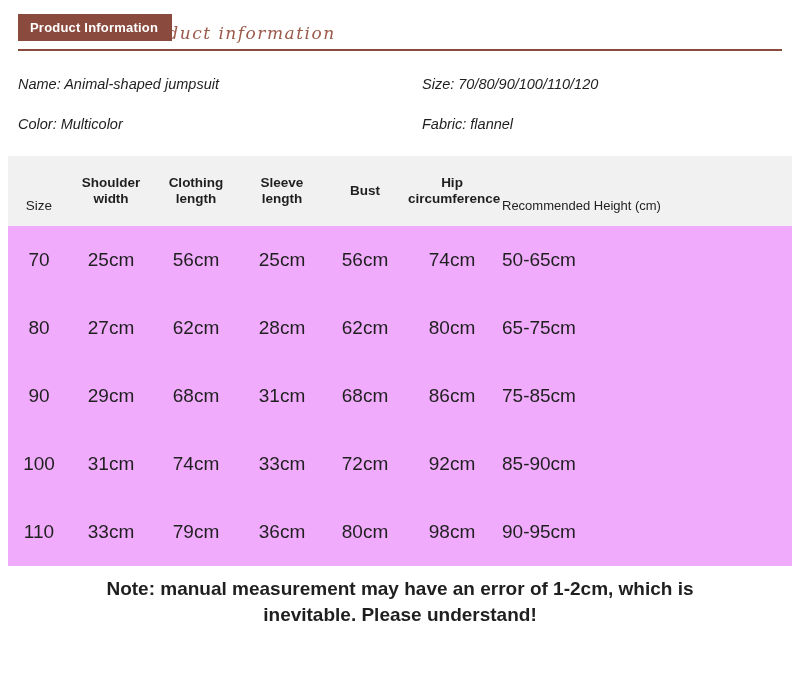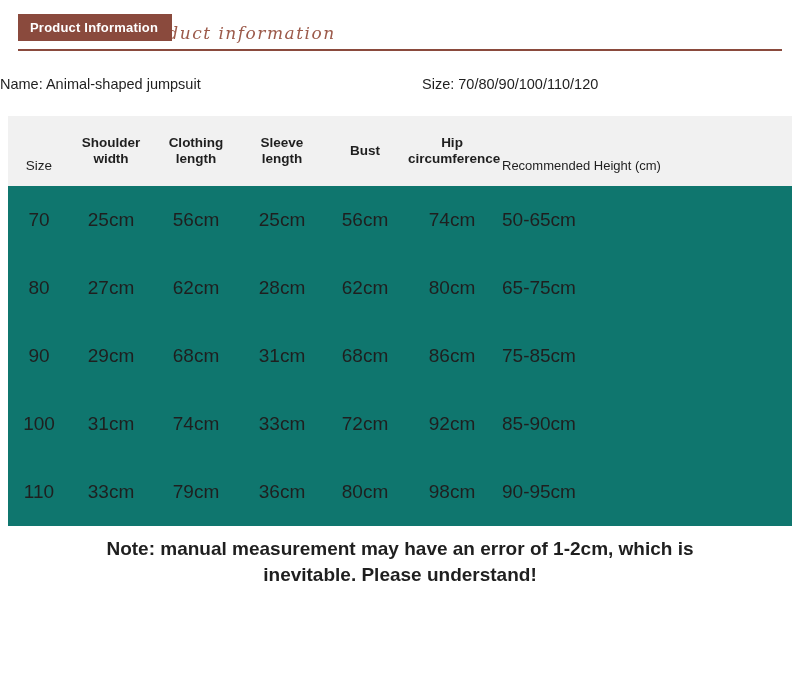--- a/index.html
+++ b/index.html
@@ -58,23 +58,24 @@
     right: 18px;
     top: 49px;
     height: 2px;
     background: #8a4a3d;
   }
 
   
   .info {
     position: relative;
     margin-top: 20px;
-    padding: 0 0;
+    padding: 0 18px;
     font-size: 14.5px;
     color: #1f1f1f;
+    font-style: italic;
   }
   .info-row {
     display: flex;
     margin-bottom: 24px;
   }
   .info-cell {
     width: 50%;
     box-sizing: border-box;
   }
   .info-cell.right {
@@ -117,21 +118,21 @@
   table.size-table thead th.hdr-size {
     font-weight: normal;
     font-size: 13.5px;
     vertical-align: bottom;
     padding-bottom: 12px;
   }
   table.size-table tbody tr {
     height: 68px;
   }
   table.size-table tbody tr.shaded td {
-    background: #0f766e;
+    background: #f0abfc;
   }
   table.size-table tbody td {
     font-size: 19px;
     color: #1f1f1f;
   }
   table.size-table tbody td.col-size {
     font-size: 19px;
   }
   table.size-table tbody td.col-height {
     text-align: left;
@@ -167,20 +168,24 @@
   <div class="header">
     <div class="header-tab">Product Information</div>
     <div class="header-script">Product information</div>
     <div class="header-rule"></div>
   </div>
 
   <div class="info">
     <div class="info-row">
       <div class="info-cell">Name: Animal-shaped jumpsuit</div>
       <div class="info-cell right">Size: 70/80/90/100/110/120</div>
+    </div>
+    <div class="info-row">
+      <div class="info-cell">Color: Multicolor</div>
+      <div class="info-cell right">Fabric: flannel</div>
     </div>
   </div>
 
   <div class="table-wrap">
     <table class="size-table">
       <colgroup>
         <col class="c-size">
         <col class="c-shoulder">
         <col class="c-length">
         <col class="c-sleeve">

